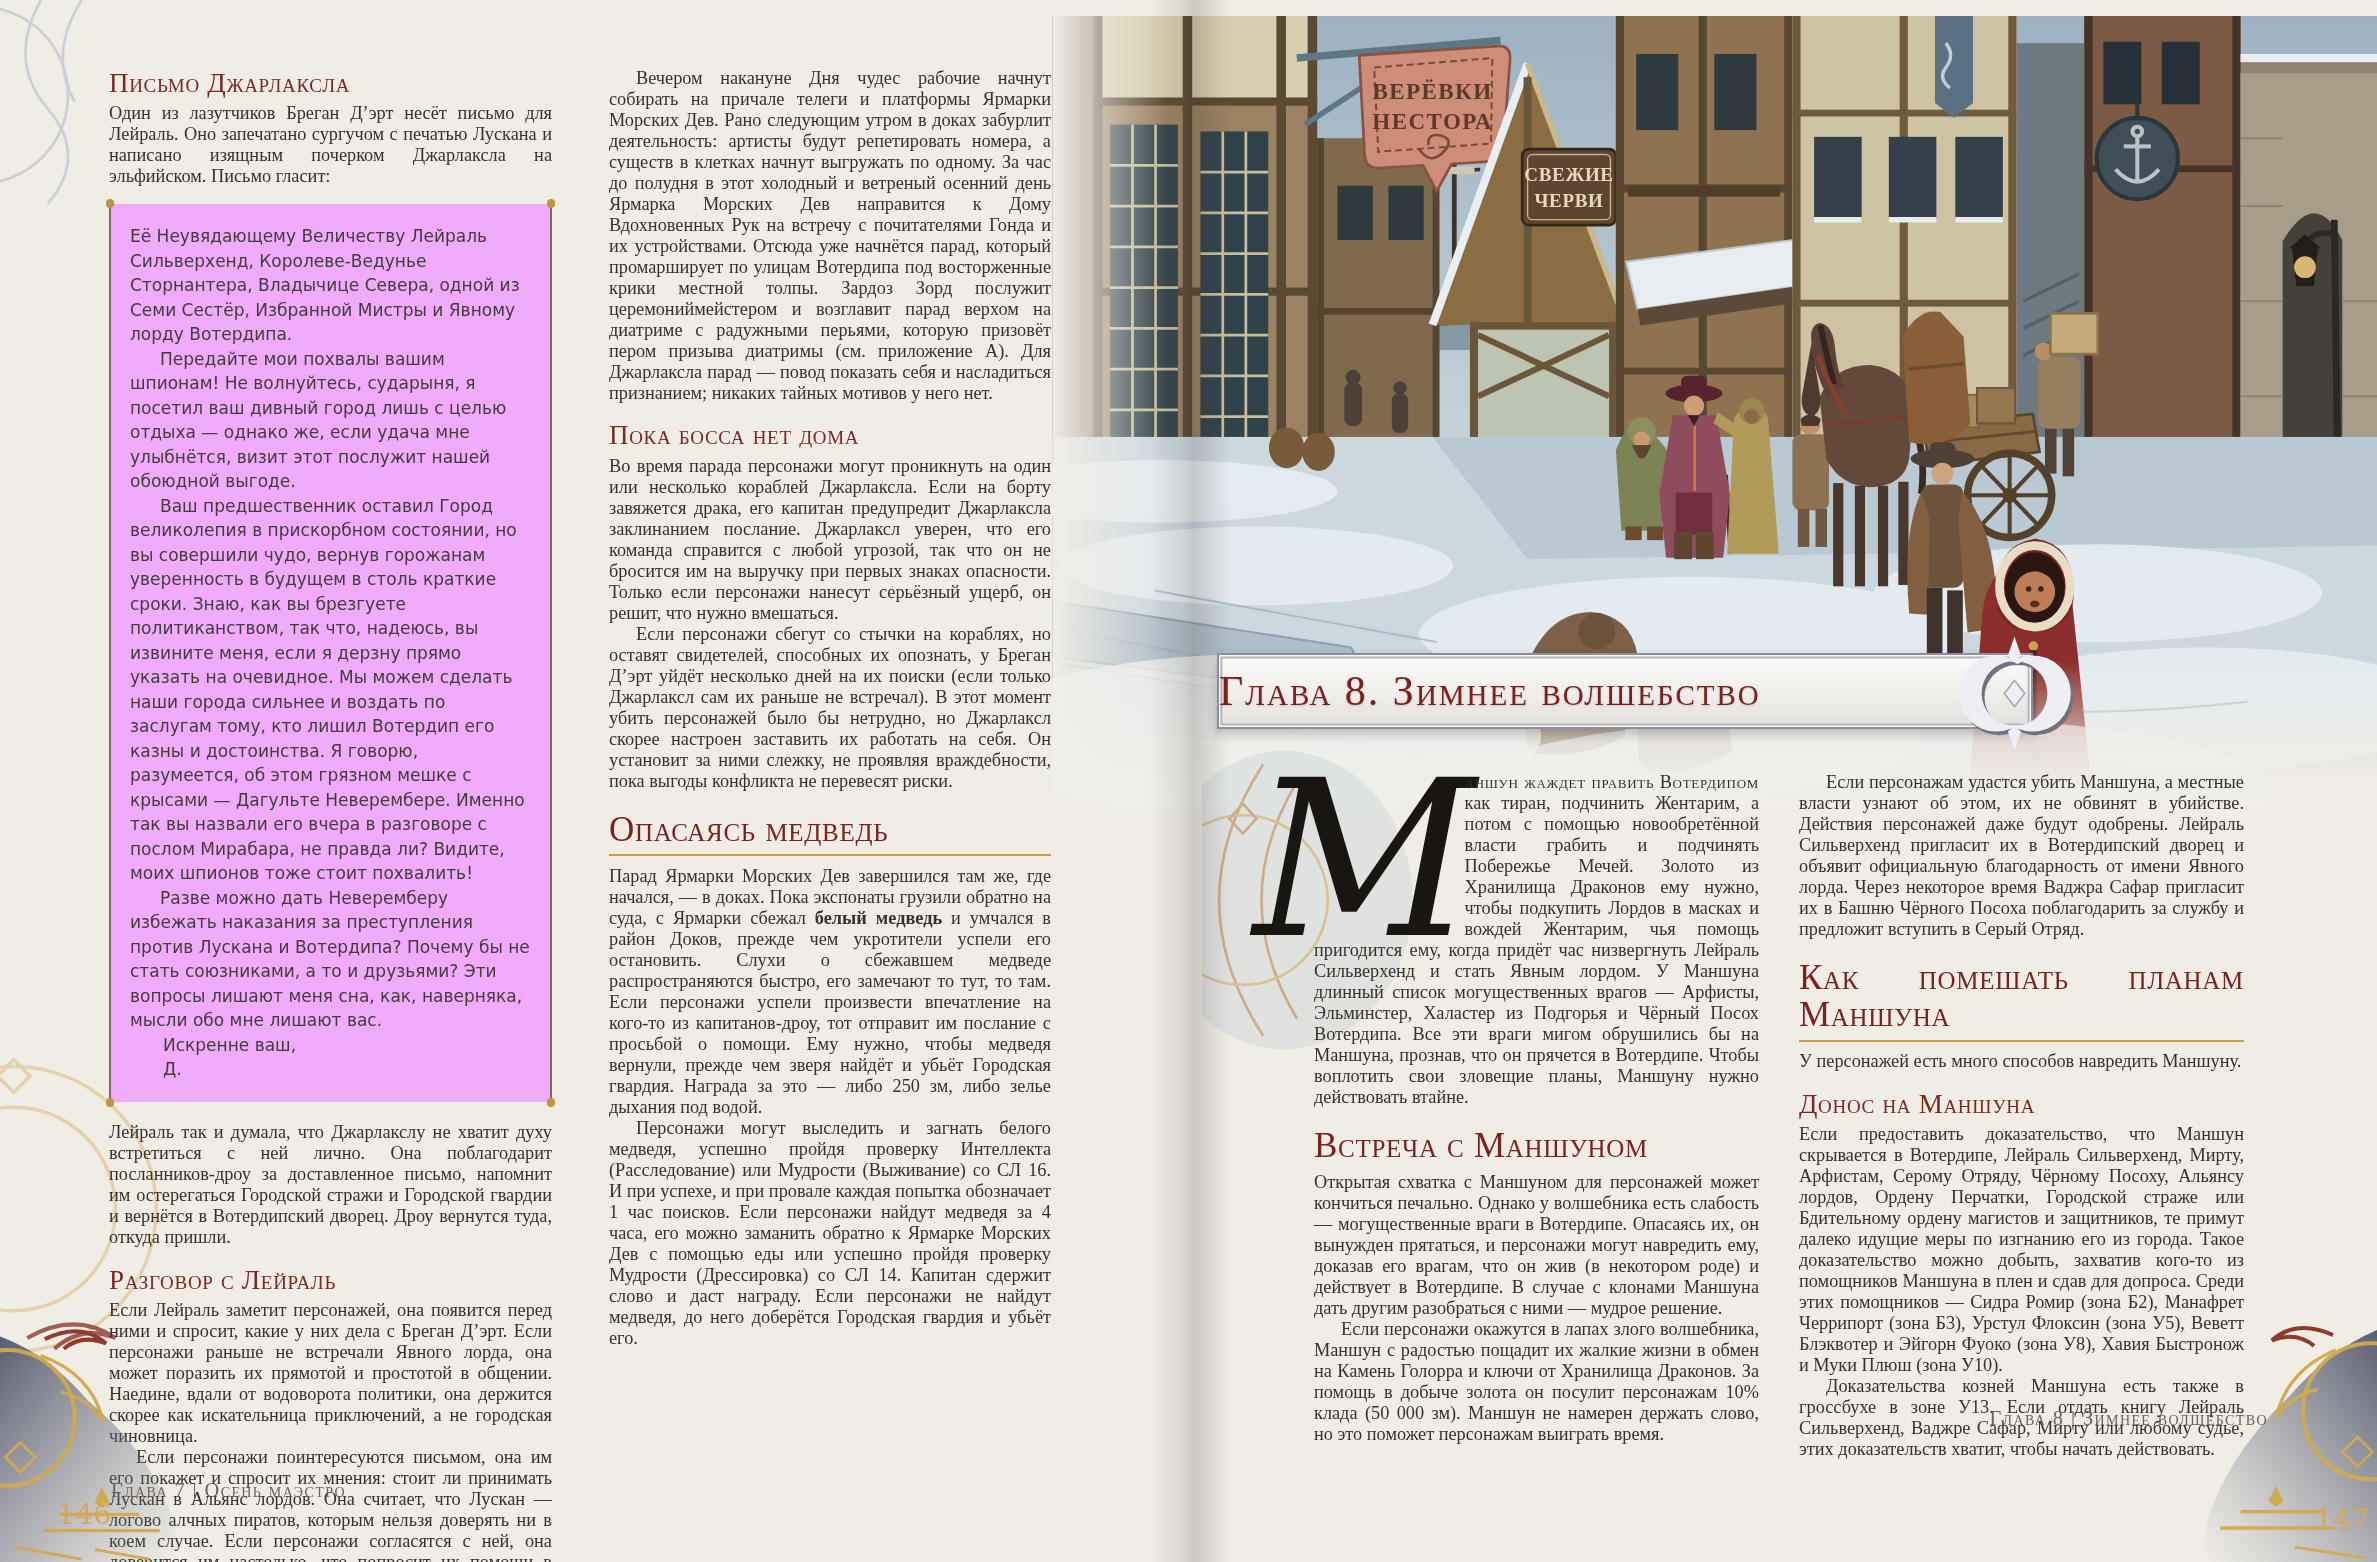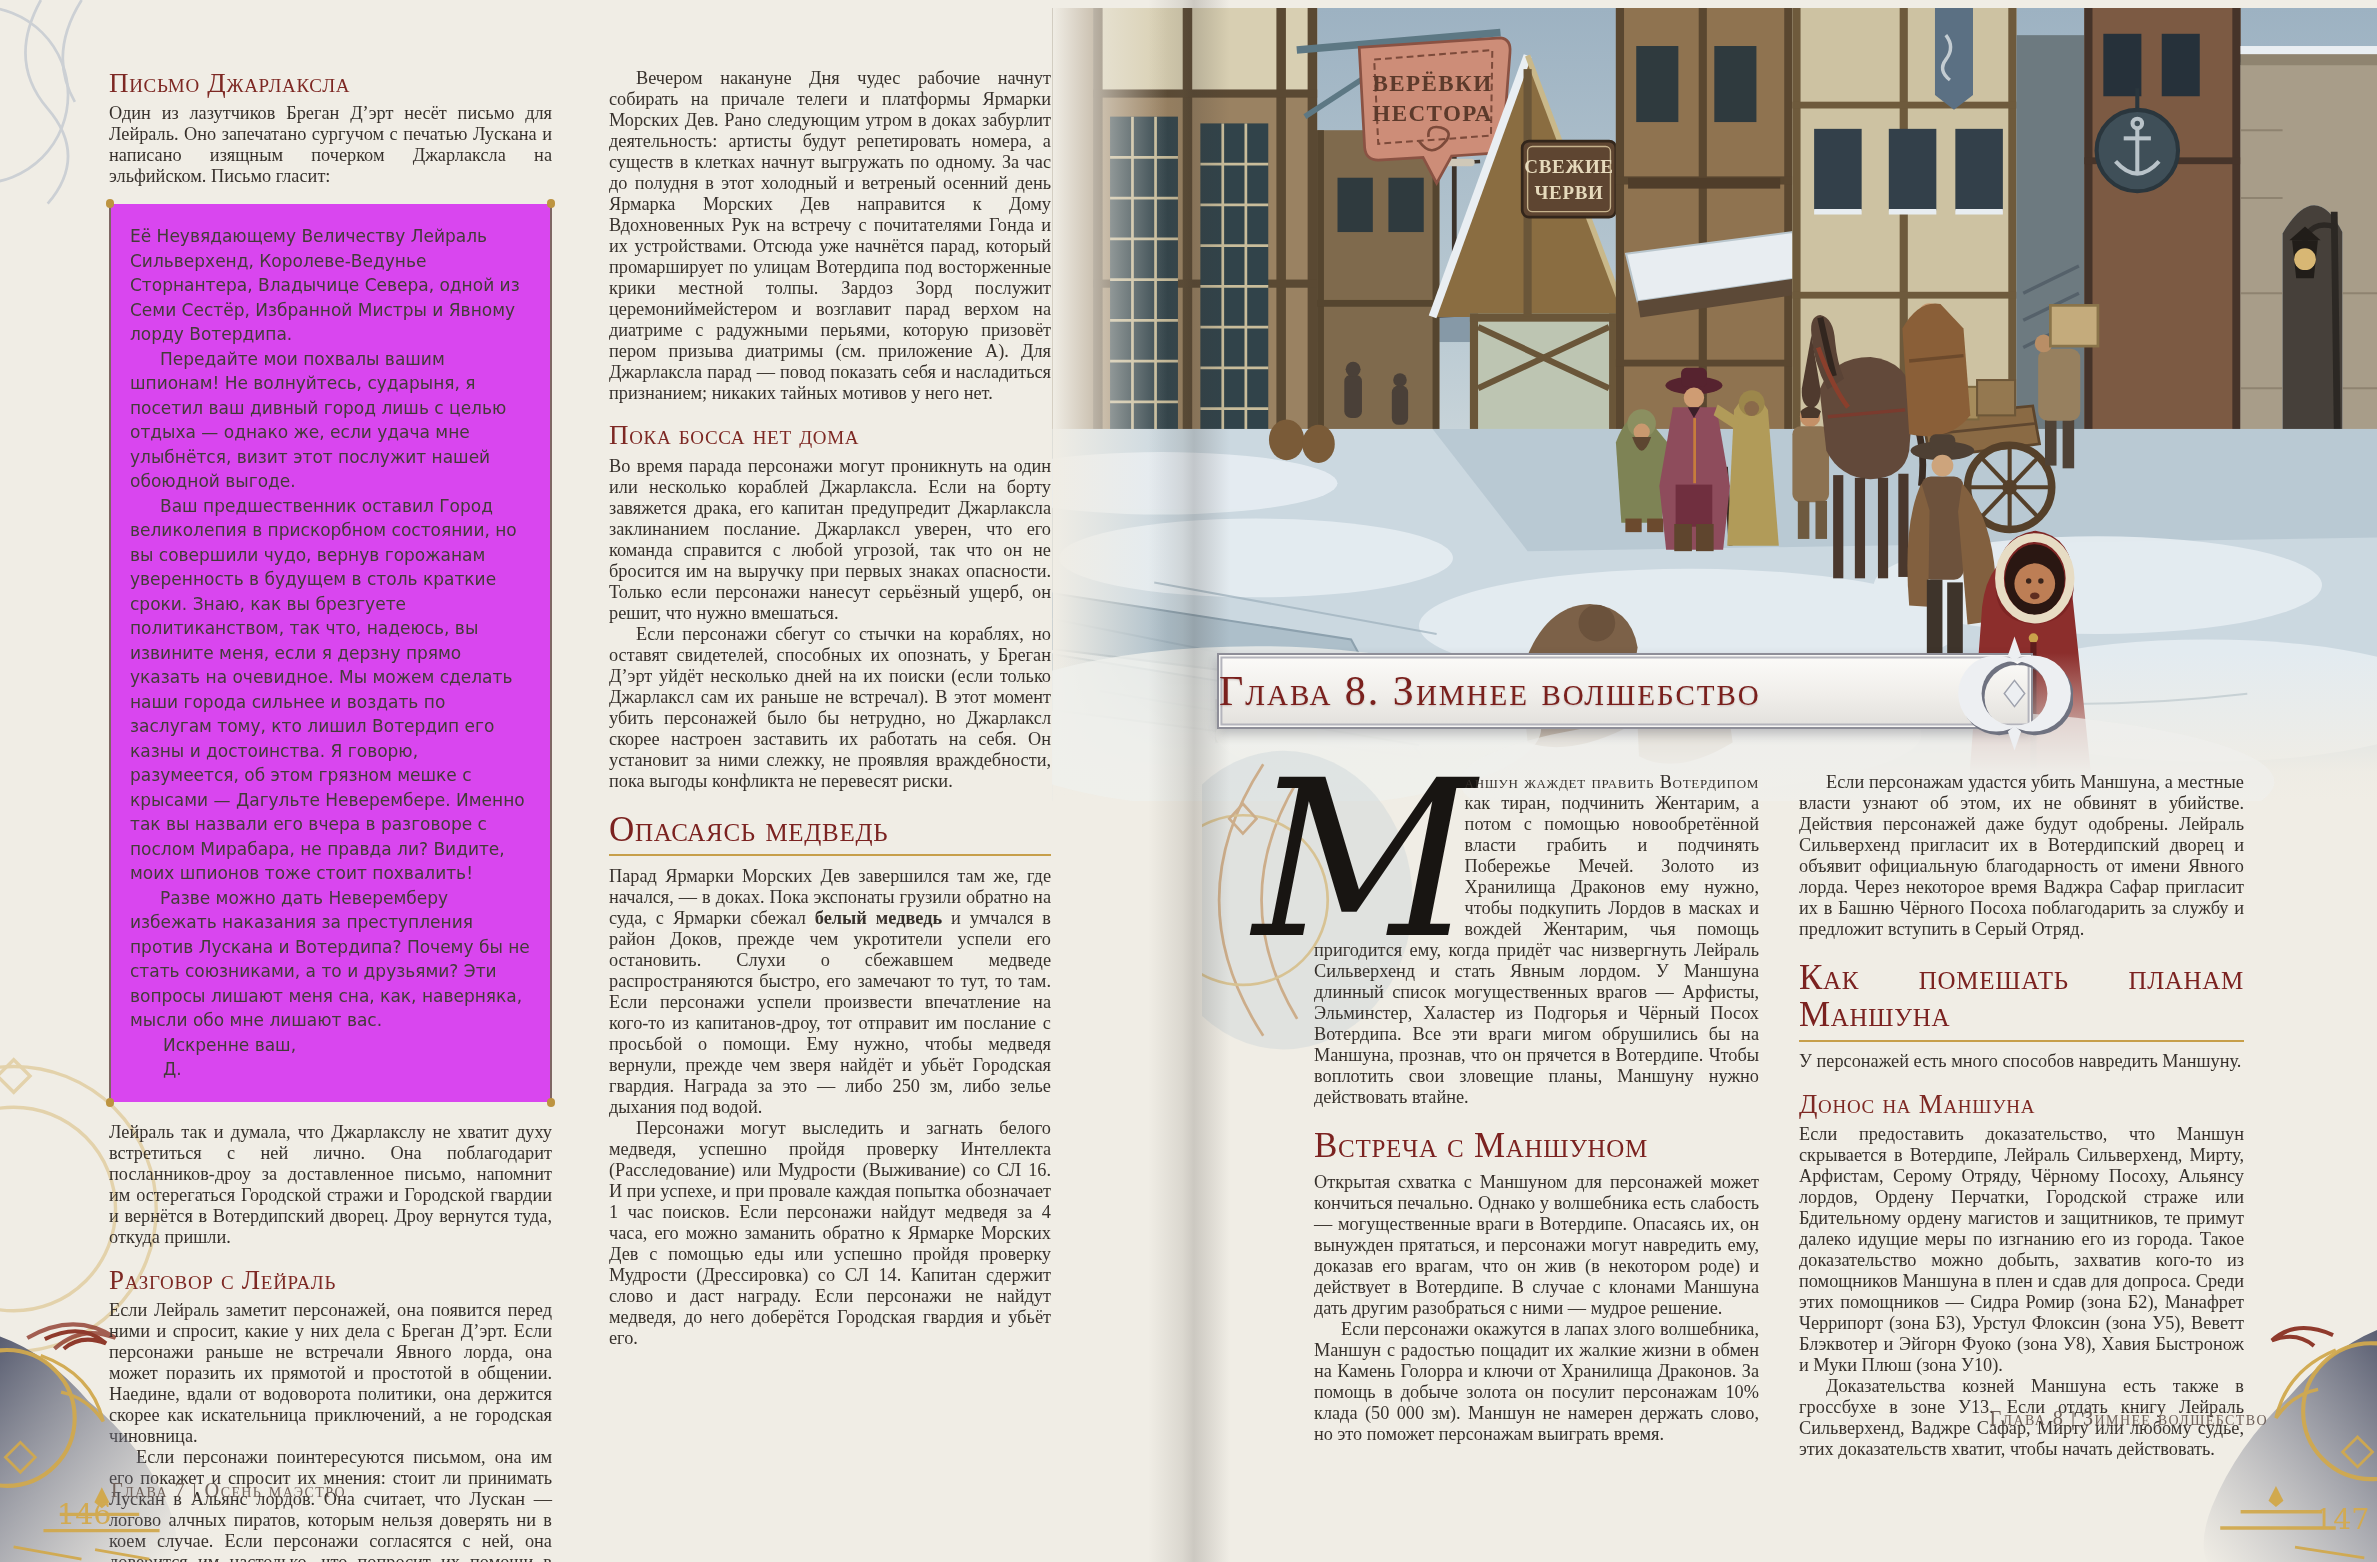--- a/index.html
+++ b/index.html
@@ -15,21 +15,21 @@
   p.ind{text-indent:27px;}
   .h3{font-variant:small-caps;color:#7d2823;font-size:27px;line-height:30px;
       font-weight:normal;margin:16.3px 0 5.4px;letter-spacing:0.7px;}
   .h2{font-variant:small-caps;color:#7b2220;font-size:35px;line-height:37px;
       font-weight:normal;margin:19px 0 9.5px;border-bottom:2px solid #c79f4a;
       padding-bottom:6.8px;letter-spacing:0.7px;}
   .h2.nounder{border-bottom:none;padding-bottom:0;margin-bottom:8.2px;}
   .mt0{margin-top:0;}
   .bold{font-weight:bold;}
   
-  .letterbox{margin:16.3px 0 20.4px;background:#d946ef;
+  .letterbox{margin:16.3px 0 20.4px;background:#f0abfc;
     border-left:2px solid #7e6663;border-right:2px solid #7e6663;
     padding:20.4px 19px;position:relative;text-align:left;
     font-family:"DejaVu Sans", sans-serif;font-size:17px;line-height:24.5px;color:#433c38;}
   .letterbox p{margin:0;}
   .letterbox p.lind{text-indent:30px;}
   .letterbox .sig{margin-left:33px;}
   .dot{position:absolute;width:8.8px;height:8.8px;border-radius:50%;background:#bd9440;}
   .dot.tl{left:-5.4px;top:-4.8px}.dot.bl{left:-5.4px;bottom:-4.8px}
   .dot.tr{right:-5.4px;top:-4.8px}.dot.br{right:-5.4px;bottom:-4.8px}
   
@@ -45,21 +45,21 @@
   .dropcap{float:left;width:198px;height:152px;margin:5.4px 13.6px 0 -61px;
     font-family:"DejaVu Serif", serif;font-style:italic;font-size:217px;line-height:167px;
     color:#181512;text-align:center;overflow:visible;}
   .leadcaps{font-variant:small-caps;letter-spacing:0.7px;}
   
   .footer{position:absolute;font-variant:small-caps;color:#6f6059;font-size:20.4px;
     letter-spacing:1.4px;z-index:6;}
   .pagenum{position:absolute;font-family:"DejaVu Serif", serif;font-size:28.5px;
     color:#d2aa52;z-index:7;}
   
-  .paintwrap{position:absolute;left:1052px;top:8px;width:1326px;height:793px;z-index:1;}
+  .paintwrap{position:absolute;left:1052px;top:16px;width:1326px;height:793px;z-index:1;}
   .gutter{position:absolute;left:1148px;top:0;width:82px;height:1562px;z-index:2;
     background:linear-gradient(90deg,rgba(90,85,75,0) 0%,rgba(90,85,75,.14) 42%,rgba(60,55,50,.2) 56%,rgba(90,85,75,0) 100%);}
   .corner{position:absolute;z-index:5;}
   .flourish{position:absolute;z-index:1;}
 </style>
 </head>
 <body>
 
 <div class="paintwrap">
 <svg width="1326" height="793" viewBox="0 0 1952 1168" xmlns="http://www.w3.org/2000/svg">

